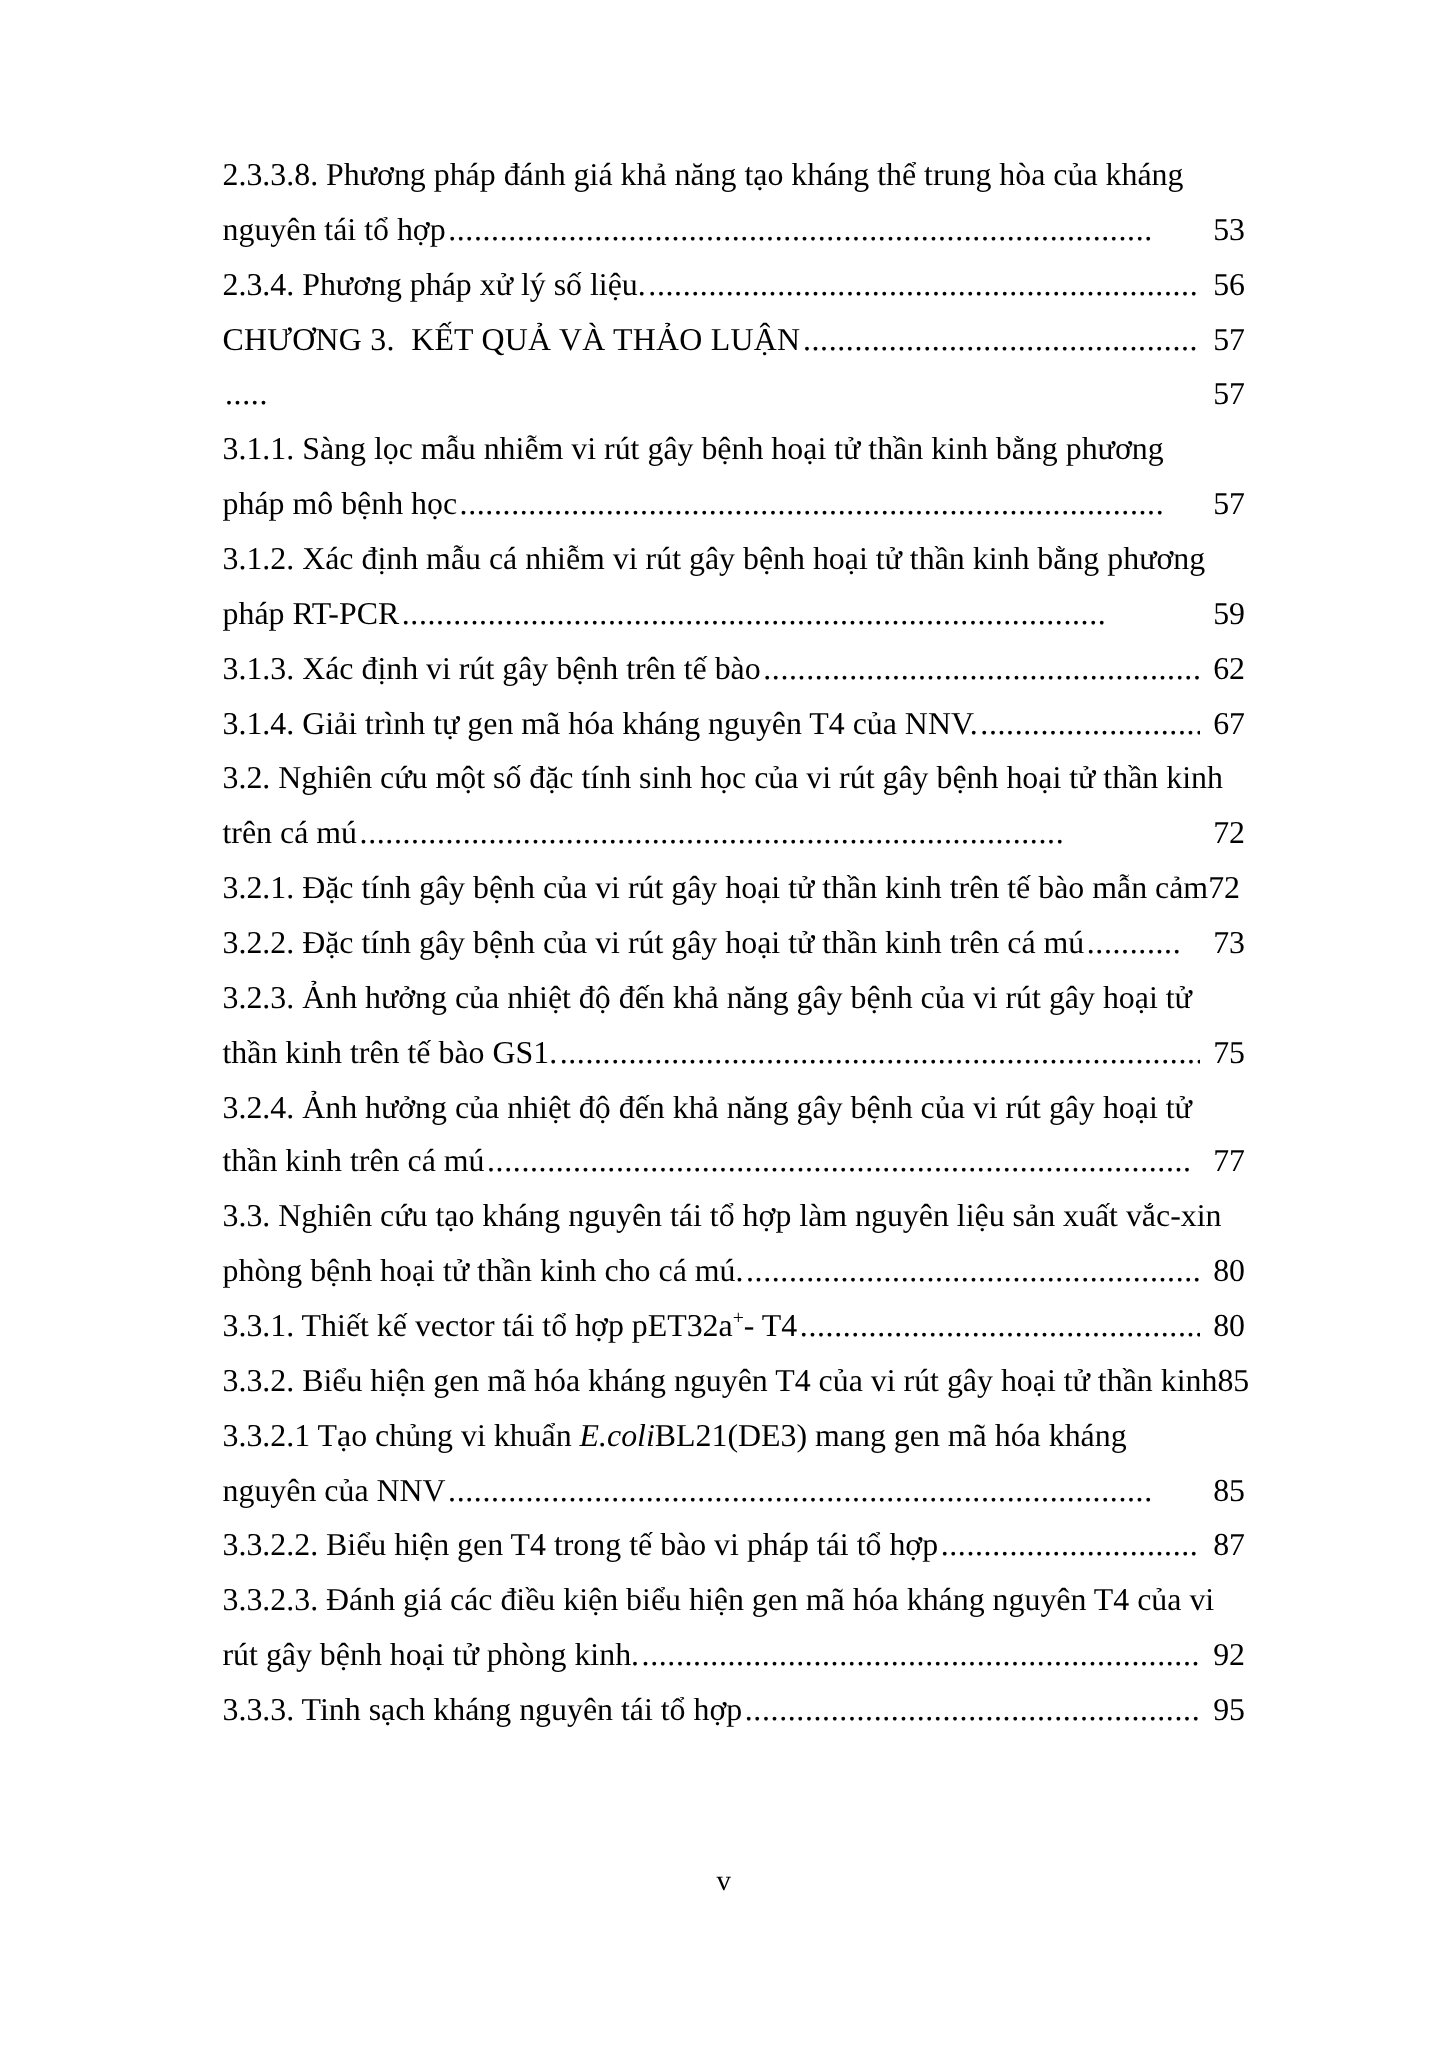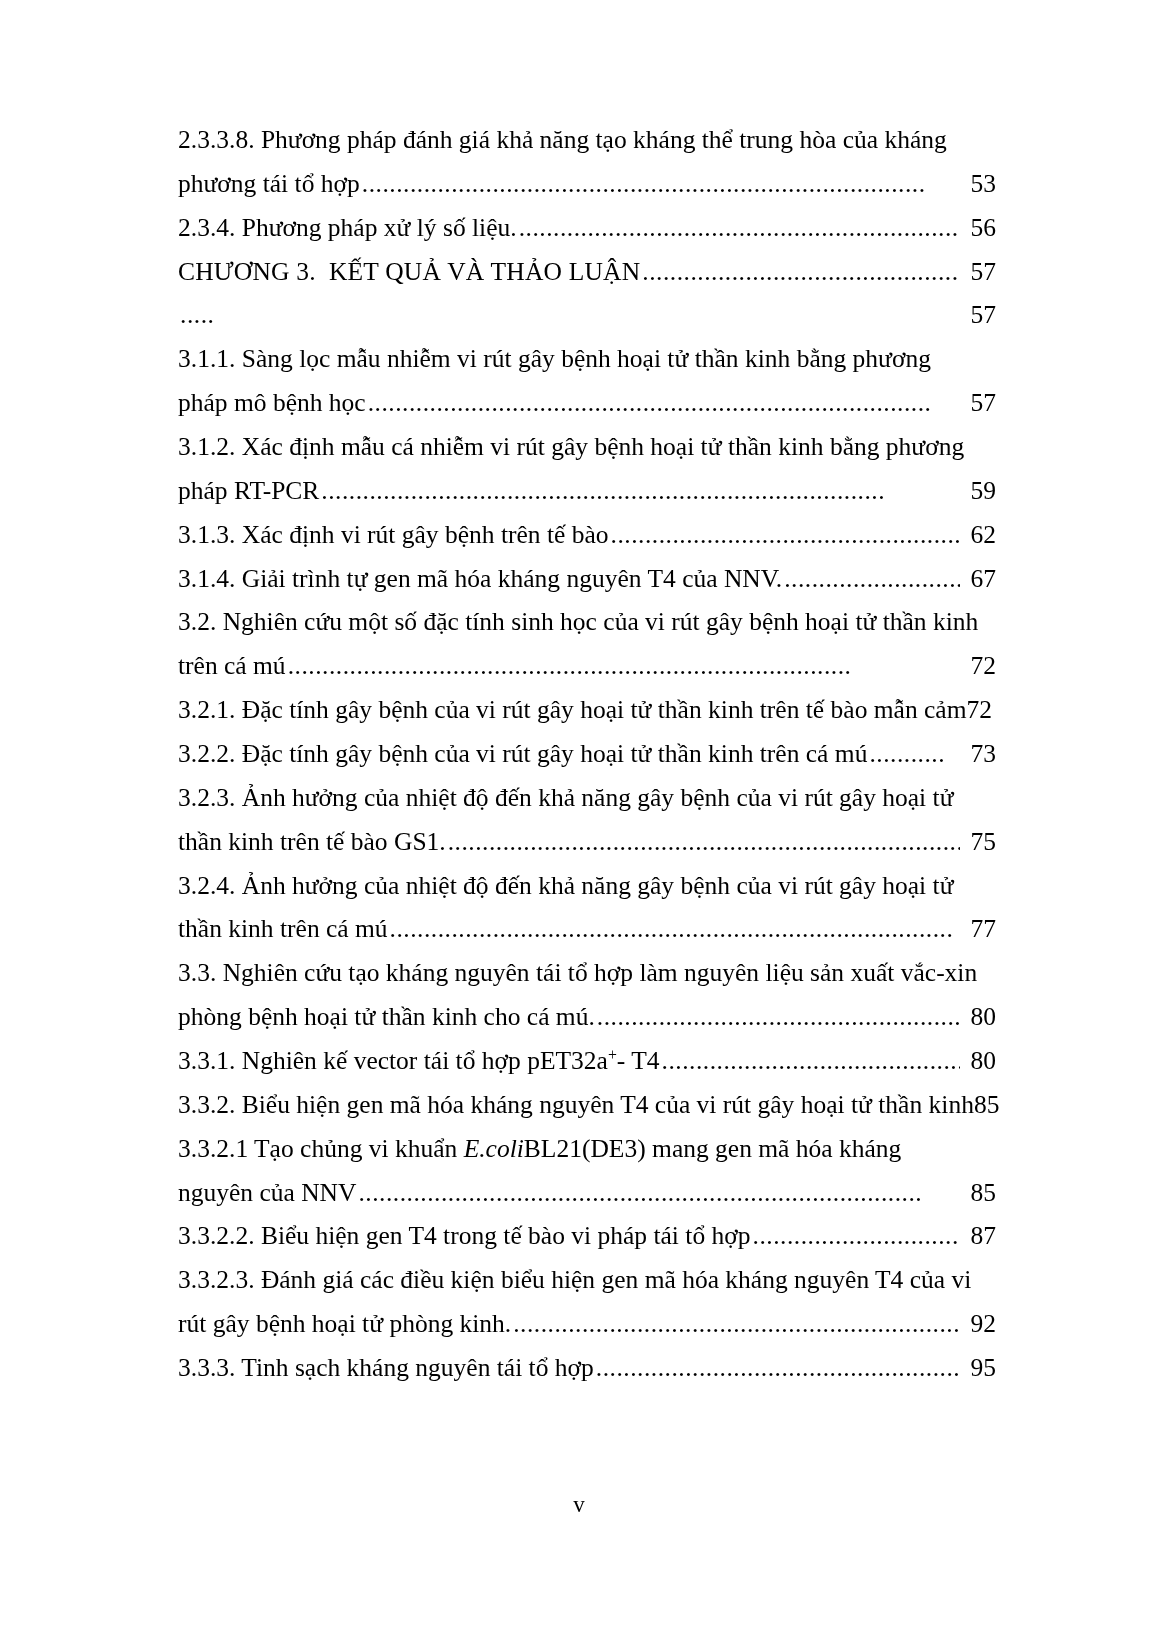--- a/index.html
+++ b/index.html
@@ -71,21 +71,21 @@
 </style>
 </head>
 <body>
 
 <div class="page">
   <div class="content">
 
     <div class="toc-entry">
       <span class="line">2.3.3.8.  Phương pháp đánh giá khả năng tạo kháng thể trung hòa của kháng</span>
       <span class="row">
-        <span class="txt">phương tái tổ hợp</span>
+        <span class="txt">nguyên tái tổ hợp</span>
         <span class="dots">..................................................................................</span>
         <span class="pg">53</span>
       </span>
     </div>
 
     <div class="toc-entry">
       <span class="row">
         <span class="txt">2.3.4. Phương pháp xử lý số liệu.</span>
         <span class="dots">..................................................................................</span>
         <span class="pg">56</span>
@@ -187,21 +187,21 @@
       <span class="line">3.3. Nghiên cứu tạo kháng nguyên tái tổ hợp làm nguyên liệu sản xuất vắc-xin</span>
       <span class="row">
         <span class="txt">phòng bệnh hoại tử thần kinh cho cá mú.</span>
         <span class="dots">..................................................................................</span>
         <span class="pg">80</span>
       </span>
     </div>
 
     <div class="toc-entry">
       <span class="row">
-        <span class="txt"><span>3.3.1. Nghiên kế vector tái tổ hợp pET32a</span><sup>+</sup><span>- T4</span></span>
+        <span class="txt"><span>3.3.1. Thiết kế vector tái tổ hợp pET32a</span><sup>+</sup><span>- T4</span></span>
         <span class="dots">..................................................................................</span>
         <span class="pg">80</span>
       </span>
     </div>
 
     <div class="toc-entry">
       <span class="row">
         <span class="txt">3.3.2. Biểu hiện gen mã hóa kháng nguyên T4 của vi rút gây hoại tử thần kinh</span>
         <span class="pg nogap">85</span>
       </span>

